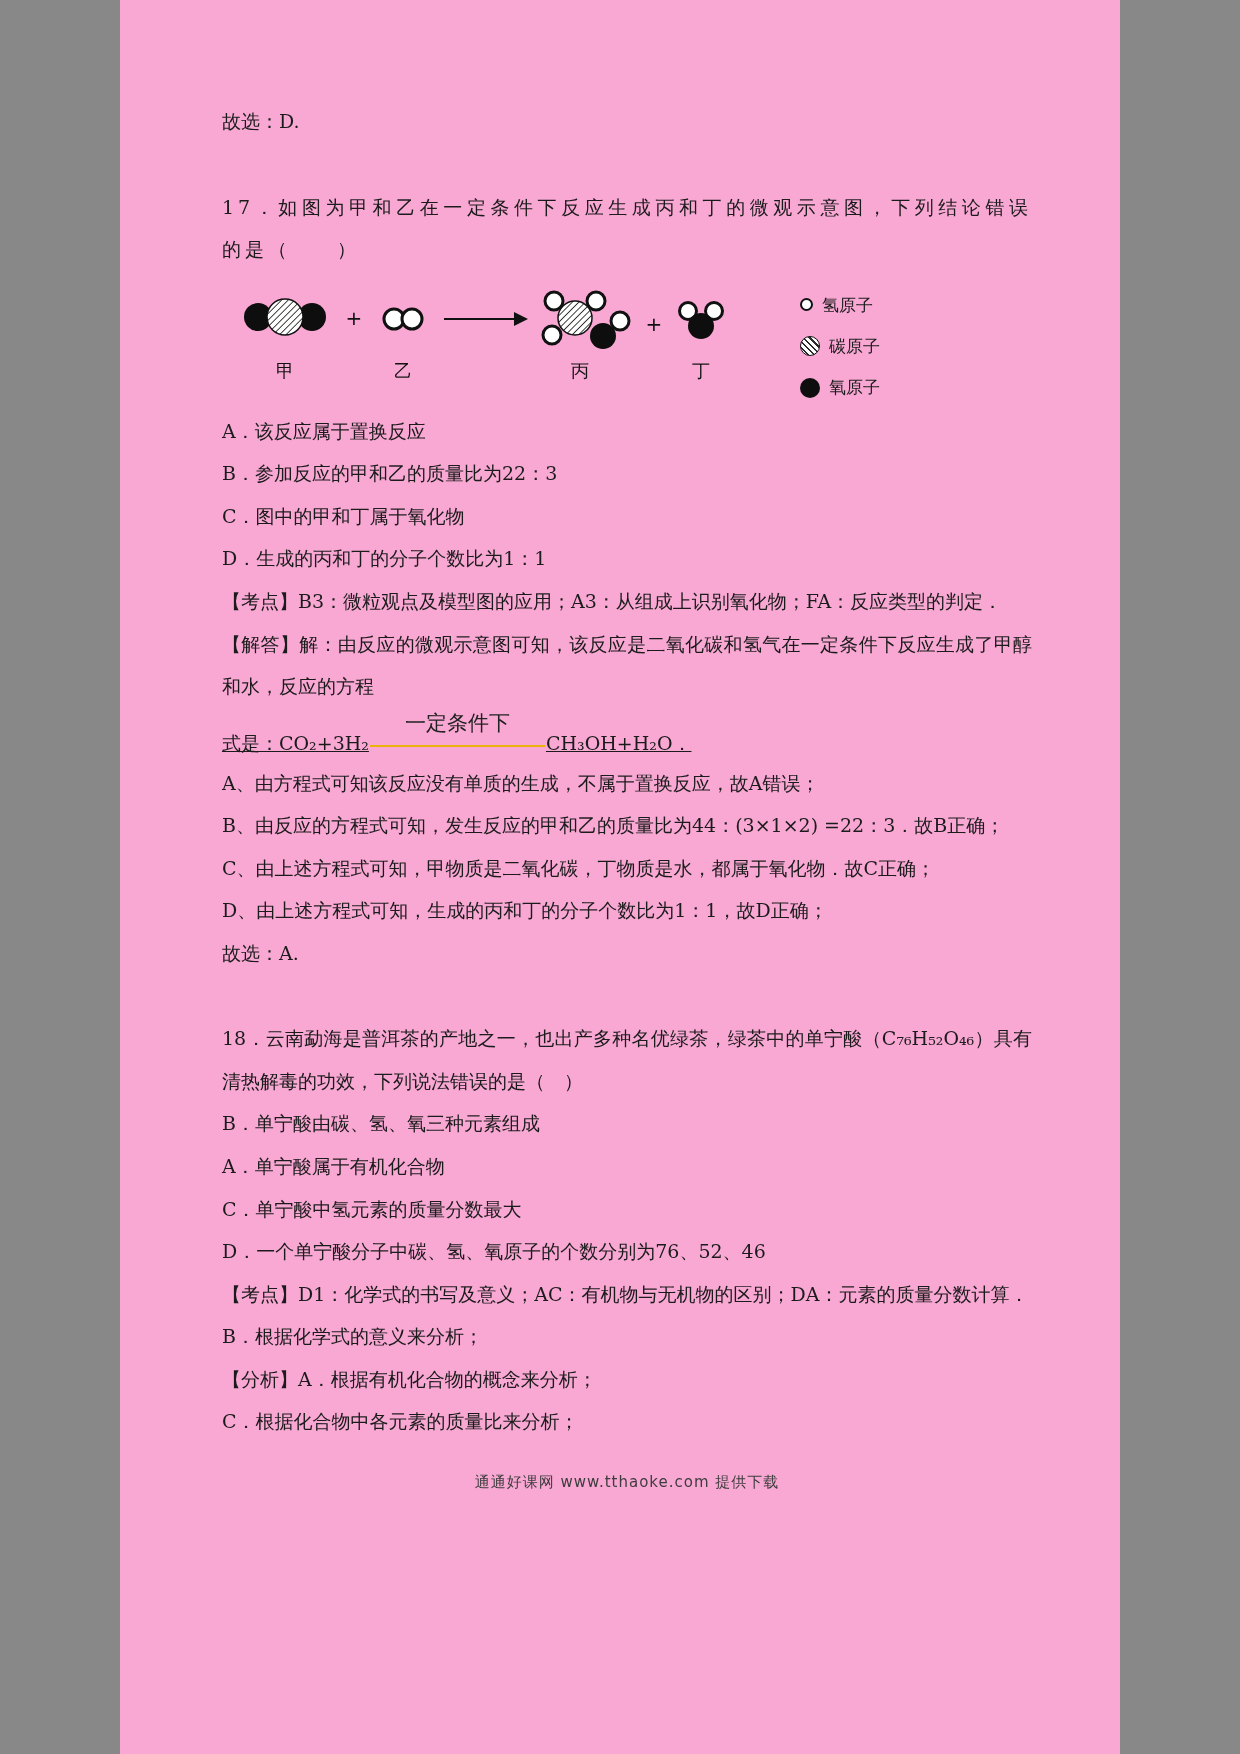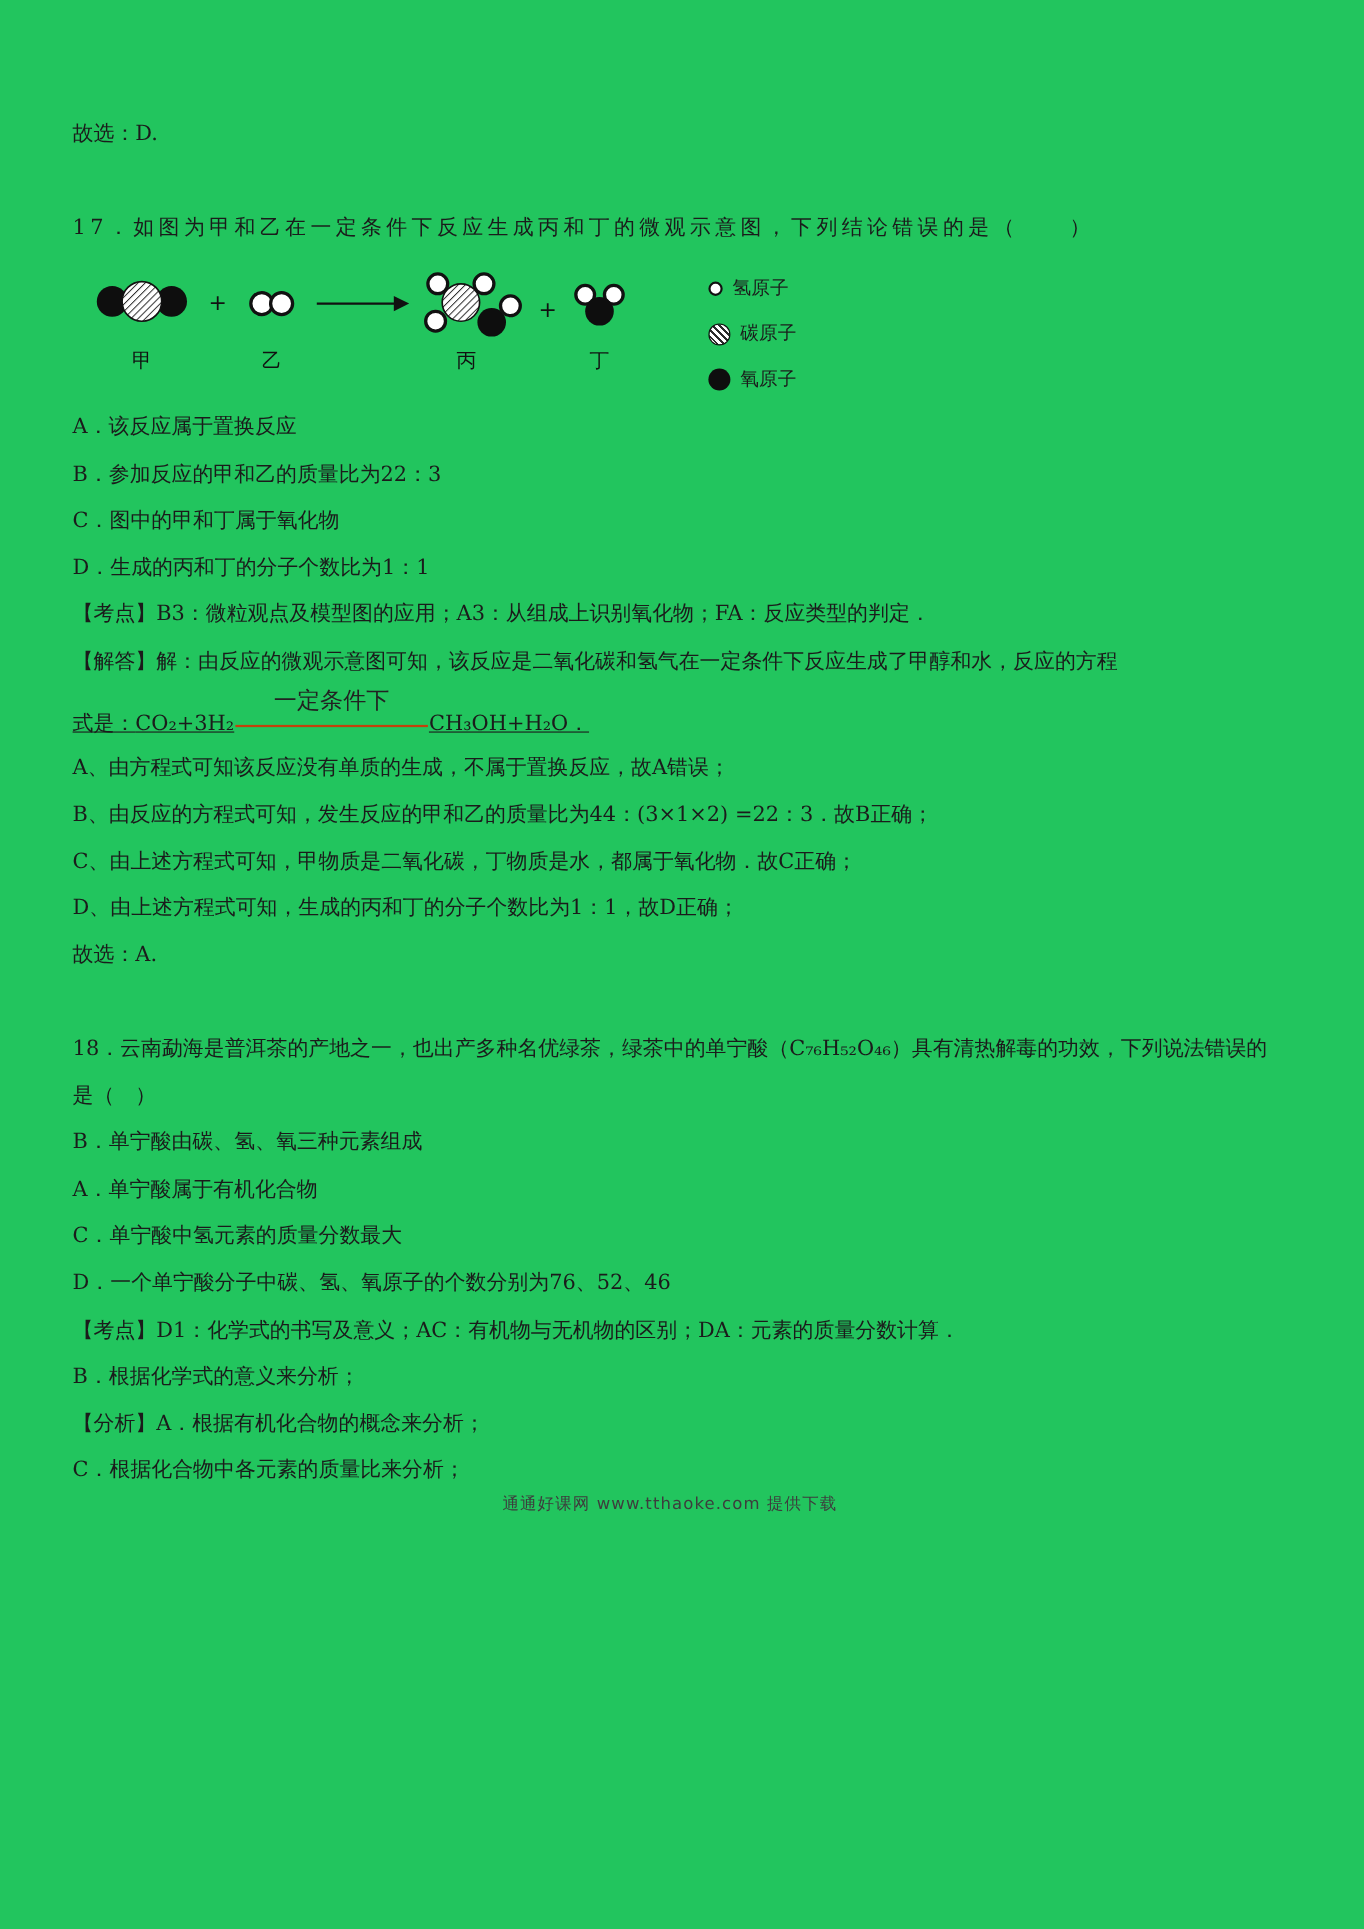--- a/index.html
+++ b/index.html
@@ -1,25 +1,26 @@
 <!DOCTYPE html>
 <html><head>
 <meta charset="utf-8">
 <style>
   * { box-sizing: border-box; }
   html, body { margin: 0; padding: 0; background: #888; }
   .page {
-    width: 1240px;
+    width: 1000px;
     height: 1754px;
     margin: 0 auto;
-    background: #22c55e;
+    background: #f9a8d4;
     color: #1b1b1b;
     font-family: "DejaVu Serif", "Liberation Serif", serif;
     position: relative;
     overflow: hidden;
+    padding-left: 36px;
   }
   .content {
     padding: 100px 88px 0 66px;
     font-size: 19px;
   }
   .para {
     margin: 0;
     line-height: 2.24;
     text-align: justify;
   }
@@ -68,35 +69,36 @@
     font-family: "DejaVu Sans", sans-serif;
   }
 
   
   .equation-para { padding-top: 16px; line-height: 2.0; text-decoration: underline; }
   .cond-line {
     display: inline-block;
     position: relative;
     width: 175px;
     height: 6px;
-    border-bottom: 2px solid #c2410c;
+    border-bottom: 2px solid #eab308;
     vertical-align: 3px;
     margin: 0 1px;
   }
   .cond-text {
     position: absolute;
     left: 0; right: 0; bottom: 1px;
     text-align: center;
     font-size: 21px;
     color: #222;
     font-family: "DejaVu Sans", "Liberation Sans", sans-serif;
     white-space: nowrap;
   }
 
   .footer {
+    margin-top: 30px;
     text-align: center;
     font-size: 15px;
     color: #3d3d3d;
     font-family: "DejaVu Sans", "Liberation Sans", sans-serif;
     letter-spacing: 1px;
   }
 </style>
 </head>
 <body>
 

